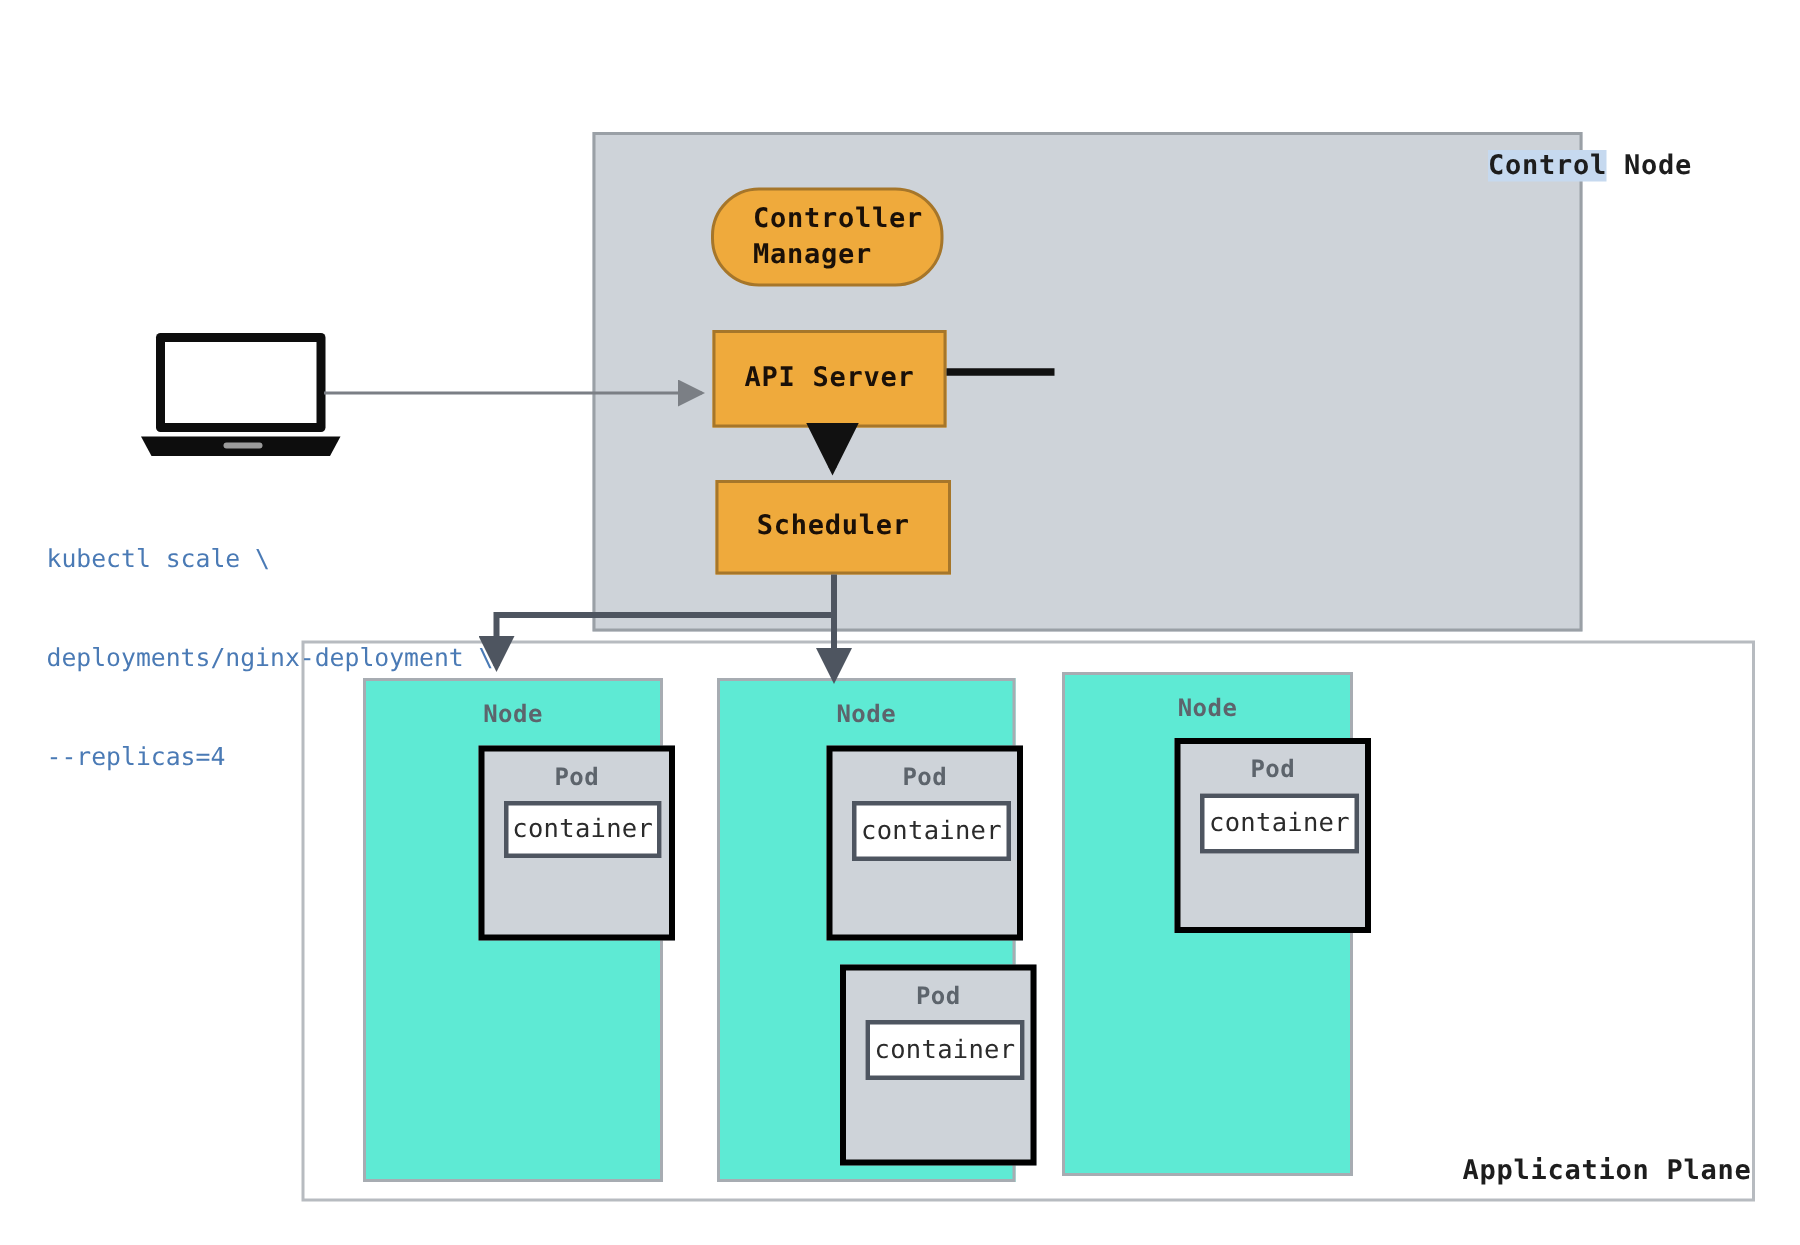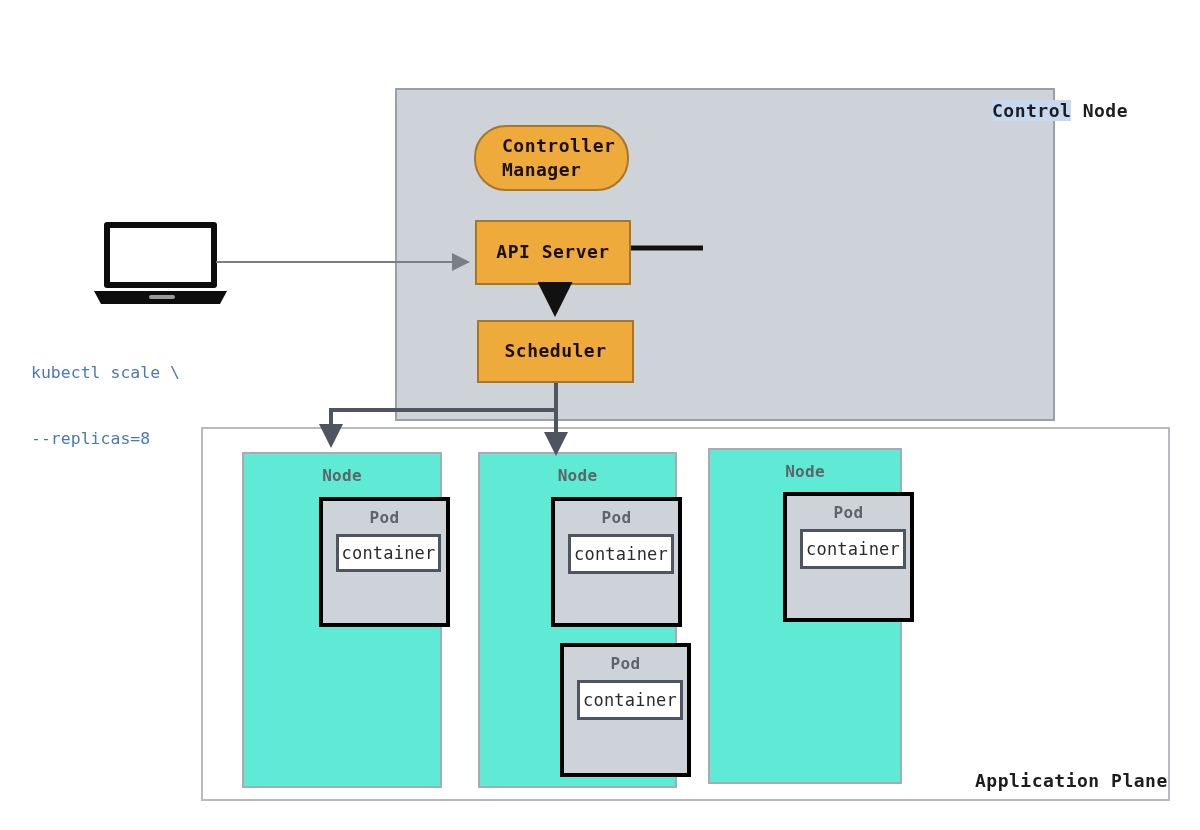--- a/index.html
+++ b/index.html
@@ -274,16 +274,17 @@
 
     <line x1="556" y1="383" x2="556" y2="440" stroke="#4e5560" stroke-width="4"></line>
 
     <line x1="556" y1="440" x2="556" y2="452" stroke="#4e5560" stroke-width="4" marker-end="url(#arrow-dark)"></line>
 
     <polyline points="556,410 331,410 331,444" fill="none" stroke="#4e5560" stroke-width="4" marker-end="url(#arrow-dark)"></polyline>
   </svg>
 
   <div class="command-text">
     <div>kubectl scale \</div>
-    <div>--replicas=8</div>
+    <div>deployments/nginx-deployment \</div>
+    <div>--replicas=4</div>
   </div>
 
 </div>
 
 </body></html>

